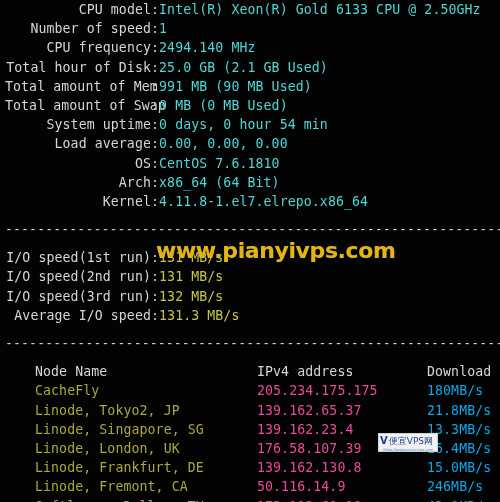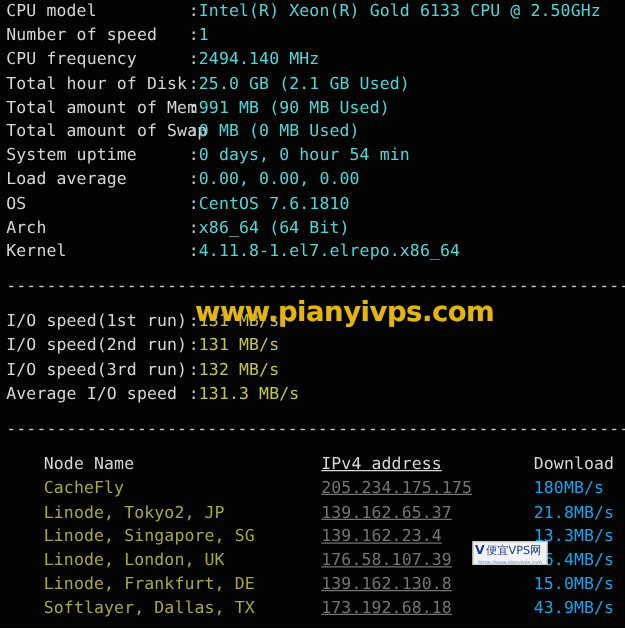--- a/index.html
+++ b/index.html
@@ -24,26 +24,26 @@
   .line {
     position: relative;
     height: 19.2px;
     line-height: 19.2px;
     font-size: 13.2px;
     letter-spacing: 0.1px;
     white-space: pre;
     padding-left: 5px;
     box-sizing: border-box;
   }
-  .label  { color: #d6d6d6; display: inline-block; width: 146px; }
+  .label  { color: #d6d6d6; display: inline-block; width: 146px; text-align: right; }
   .colon  { color: #c9c9c9; }
   .cyan   { color: #4fd6d6; }
   .yellow { color: #c5c54a; }
   .olive  { color: #a9a93c; }
-  .green  { color: #737373; }
+  .green  { color: #ec4899; }
   .red    { color: #0ea5e9; }
   .white  { color: #d6d6d6; }
 
   .sep {
     height: 19.2px;
     line-height: 19.2px;
     font-size: 13.2px;
     color: #c8c8c8;
     white-space: pre;
     overflow: hidden;
@@ -51,21 +51,21 @@
     letter-spacing: 0.1px;
     box-sizing: border-box;
   }
 
   .spacer { height: 9px; }
 
   .row { position: relative; height: 19.2px; line-height: 19.2px;
          font-size: 13.2px; white-space: pre; padding-left: 5px;
          letter-spacing: 0.1px; box-sizing: border-box; }
   .c-node { display: inline-block; width: 222px; margin-left: 30px; }
-  .c-ip   { display: inline-block; width: 170px; text-decoration: underline; }
+  .c-ip   { display: inline-block; width: 170px; }
   .c-spd  { display: inline-block; }
 
   
   #watermark {
     position: absolute;
     left: 144px;
     top: 238px;
     font-family: "DejaVu Sans", "Liberation Sans", sans-serif;
     font-weight: bold;
     font-size: 22px;
@@ -150,20 +150,21 @@
   <div class="spacer"></div>
 
   <div>
     <div class="row"><span class="c-node white">Node Name</span><span class="c-ip white">IPv4 address</span><span class="c-spd white">Download Speed</span></div>
 
     <div class="row"><span class="c-node olive">CacheFly</span><span class="c-ip green">205.234.175.175</span><span class="c-spd red">180MB/s</span></div>
     <div class="row"><span class="c-node olive">Linode, Tokyo2, JP</span><span class="c-ip green">139.162.65.37</span><span class="c-spd red">21.8MB/s</span></div>
     <div class="row"><span class="c-node olive">Linode, Singapore, SG</span><span class="c-ip green">139.162.23.4</span><span class="c-spd red">13.3MB/s</span></div>
     <div class="row"><span class="c-node olive">Linode, London, UK</span><span class="c-ip green">176.58.107.39</span><span class="c-spd red">16.4MB/s</span></div>
     <div class="row"><span class="c-node olive">Linode, Frankfurt, DE</span><span class="c-ip green">139.162.130.8</span><span class="c-spd red">15.0MB/s</span></div>
+    <div class="row"><span class="c-node olive">Linode, Fremont, CA</span><span class="c-ip green">50.116.14.9</span><span class="c-spd red">246MB/s</span></div>
     <div class="row"><span class="c-node olive">Softlayer, Dallas, TX</span><span class="c-ip green">173.192.68.18</span><span class="c-spd red">43.9MB/s</span></div>
 
   </div>
 
   <div id="watermark">www.pianyivps.com</div>
 
   <div id="badge">
     <div class="bt">
         <span class="vmark">V</span>
         <span>便宜VPS网</span>

